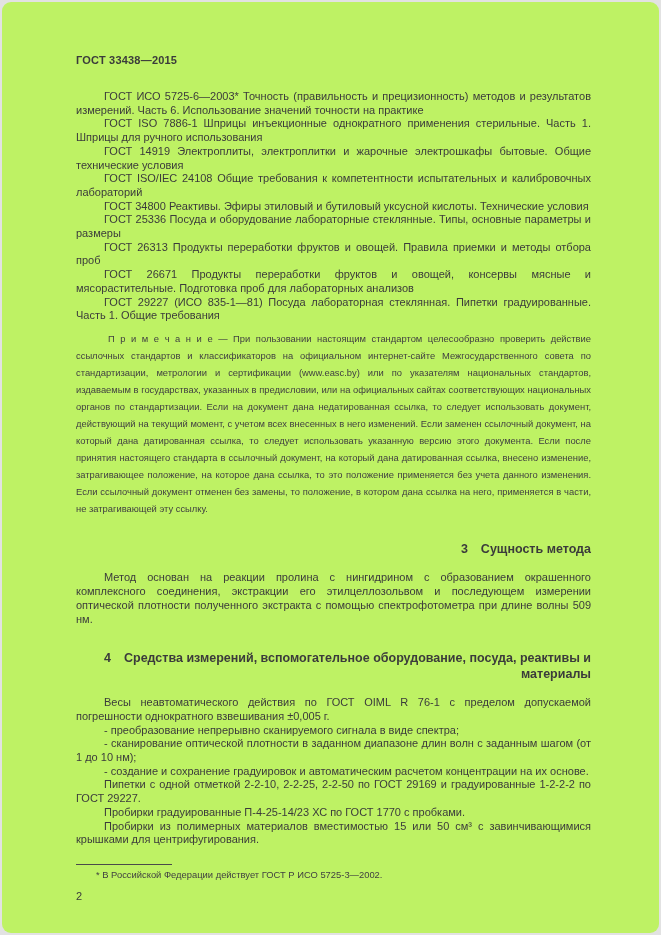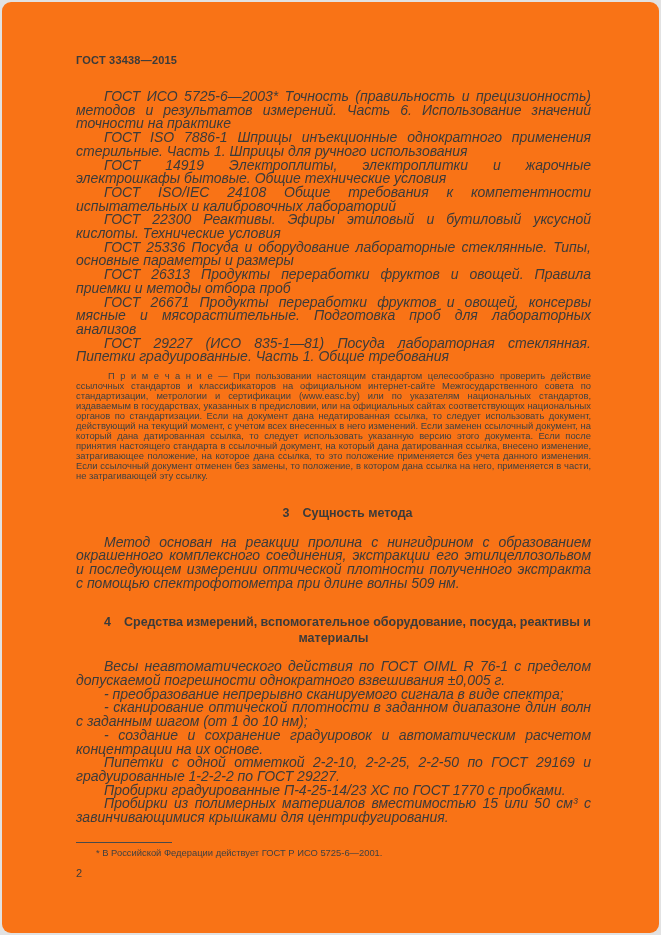--- a/index.html
+++ b/index.html
@@ -9,56 +9,55 @@
   body {
     width: 661px;
     height: 935px;
     background: #e2e2e2;
     font-family: "Liberation Sans", sans-serif;
     position: relative;
   }
   .page {
     position: absolute;
     top: 2px; left: 2px; right: 2px; bottom: 2px;
-    background: #f97316;
+    background: #bef264;
     border-radius: 9px;
     overflow: hidden;
     color: #3b3b3b;
   }
   .content {
     padding: 52px 68px 0 74px;
   }
   .doc-header {
     font-size: 11px;
     font-weight: bold;
     margin: 0 0 24px 0;
     letter-spacing: 0.2px;
   }
   p.ref, p.body-par {
-    font-size: 14px;
+    font-size: 11px;
     line-height: 13.7px;
     text-align: justify;
     text-indent: 28px;
     margin: 0;
-    font-style: italic;
   }
   p.note {
     font-size: 9.4px;
-    line-height: 10px;
+    line-height: 17px;
     text-align: justify;
     text-indent: 32px;
     margin: 7px 0 0 0;
     color: #414141;
   }
   p.heading {
     font-size: 12.5px;
     line-height: 15.5px;
     font-weight: bold;
     text-indent: 28px;
-    text-align: center;
+    text-align: right;
     margin: 25px 0 14px 0;
   }
   .heading-num {
     padding-right: 13px;
   }
   .footnote-rule {
     width: 96px;
     height: 1px;
     background: #4a4a4a;
     margin-top: 17px;
@@ -80,21 +79,21 @@
 
 <div class="page">
   <div class="content">
 
     <div class="doc-header">ГОСТ 33438—2015</div>
 
     <p class="ref">ГОСТ ИСО 5725-6—2003* Точность (правильность и прецизионность) методов и результатов измерений. Часть 6. Использование значений точности на практике</p>
     <p class="ref">ГОСТ ISO 7886-1 Шприцы инъекционные однократного применения стерильные. Часть 1. Шприцы для ручного использования</p>
     <p class="ref">ГОСТ 14919 Электроплиты, электроплитки и жарочные электрошкафы бытовые. Общие технические условия</p>
     <p class="ref">ГОСТ ISO/IEC 24108 Общие требования к компетентности испытательных и калибровочных лабораторий</p>
-    <p class="ref">ГОСТ 22300 Реактивы. Эфиры этиловый и бутиловый уксусной кислоты. Технические условия</p>
+    <p class="ref">ГОСТ 34800 Реактивы. Эфиры этиловый и бутиловый уксусной кислоты. Технические условия</p>
     <p class="ref">ГОСТ 25336 Посуда и оборудование лабораторные стеклянные. Типы, основные параметры и размеры</p>
     <p class="ref">ГОСТ 26313 Продукты переработки фруктов и овощей. Правила приемки и методы отбора проб</p>
     <p class="ref">ГОСТ 26671 Продукты переработки фруктов и овощей, консервы мясные и мясорастительные. Подготовка проб для лабораторных анализов</p>
     <p class="ref">ГОСТ 29227 (ИСО 835-1—81) Посуда лабораторная стеклянная. Пипетки градуированные. Часть 1. Общие требования</p>
 
     <p class="note">П р и м е ч а н и е — При пользовании настоящим стандартом целесообразно проверить действие ссылочных стандартов и классификаторов на официальном интернет-сайте Межгосударственного совета по стандартизации, метрологии и сертификации (www.easc.by) или по указателям национальных стандартов, издаваемым в государствах, указанных в предисловии, или на официальных сайтах соответствующих национальных органов по стандартизации. Если на документ дана недатированная ссылка, то следует использовать документ, действующий на текущий момент, с учетом всех внесенных в него изменений. Если заменен ссылочный документ, на который дана датированная ссылка, то следует использовать указанную версию этого документа. Если после принятия настоящего стандарта в ссылочный документ, на который дана датированная ссылка, внесено изменение, затрагивающее положение, на которое дана ссылка, то это положение применяется без учета данного изменения. Если ссылочный документ отменен без замены, то положение, в котором дана ссылка на него, применяется в части, не затрагивающей эту ссылку.</p>
 
     <p class="heading">
       <span class="heading-num">3</span><span class="heading-title">Сущность метода</span>
     </p>
@@ -107,18 +106,18 @@
 
     <p class="body-par">Весы неавтоматического действия по ГОСТ OIML R 76-1 с пределом допускаемой погрешности однократного взвешивания ±0,005 г.</p>
     <p class="body-par">- преобразование непрерывно сканируемого сигнала в виде спектра;</p>
     <p class="body-par">- сканирование оптической плотности в заданном диапазоне длин волн с заданным шагом (от 1 до 10 нм);</p>
     <p class="body-par">- создание и сохранение градуировок и автоматическим расчетом концентрации на их основе.</p>
     <p class="body-par">Пипетки с одной отметкой 2-2-10, 2-2-25, 2-2-50 по ГОСТ 29169 и градуированные 1-2-2-2 по ГОСТ 29227.</p>
     <p class="body-par">Пробирки градуированные П-4-25-14/23 ХС по ГОСТ 1770 с пробками.</p>
     <p class="body-par">Пробирки из полимерных материалов вместимостью 15 или 50 см³ с завинчивающимися крышками для центрифугирования.</p>
 
     <div class="footnote-rule"></div>
-    <p class="footnote">* В Российской Федерации действует ГОСТ Р ИСО 5725-6—2001.</p>
+    <p class="footnote">* В Российской Федерации действует ГОСТ Р ИСО 5725-3—2002.</p>
 
     <div class="page-number">2</div>
 
   </div>
 </div>
 
 </body></html>

